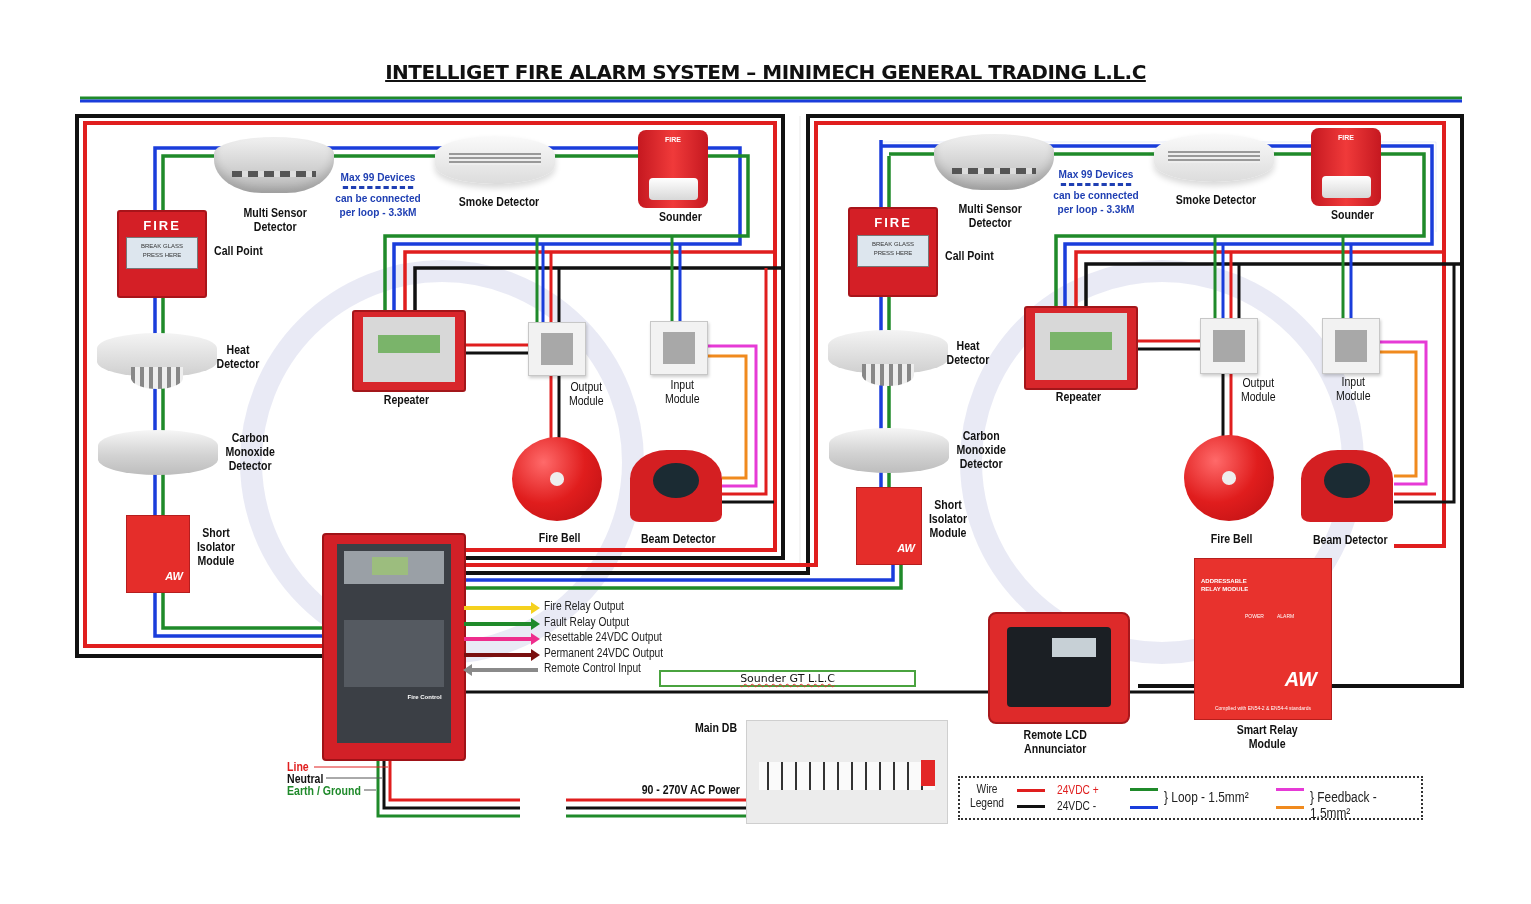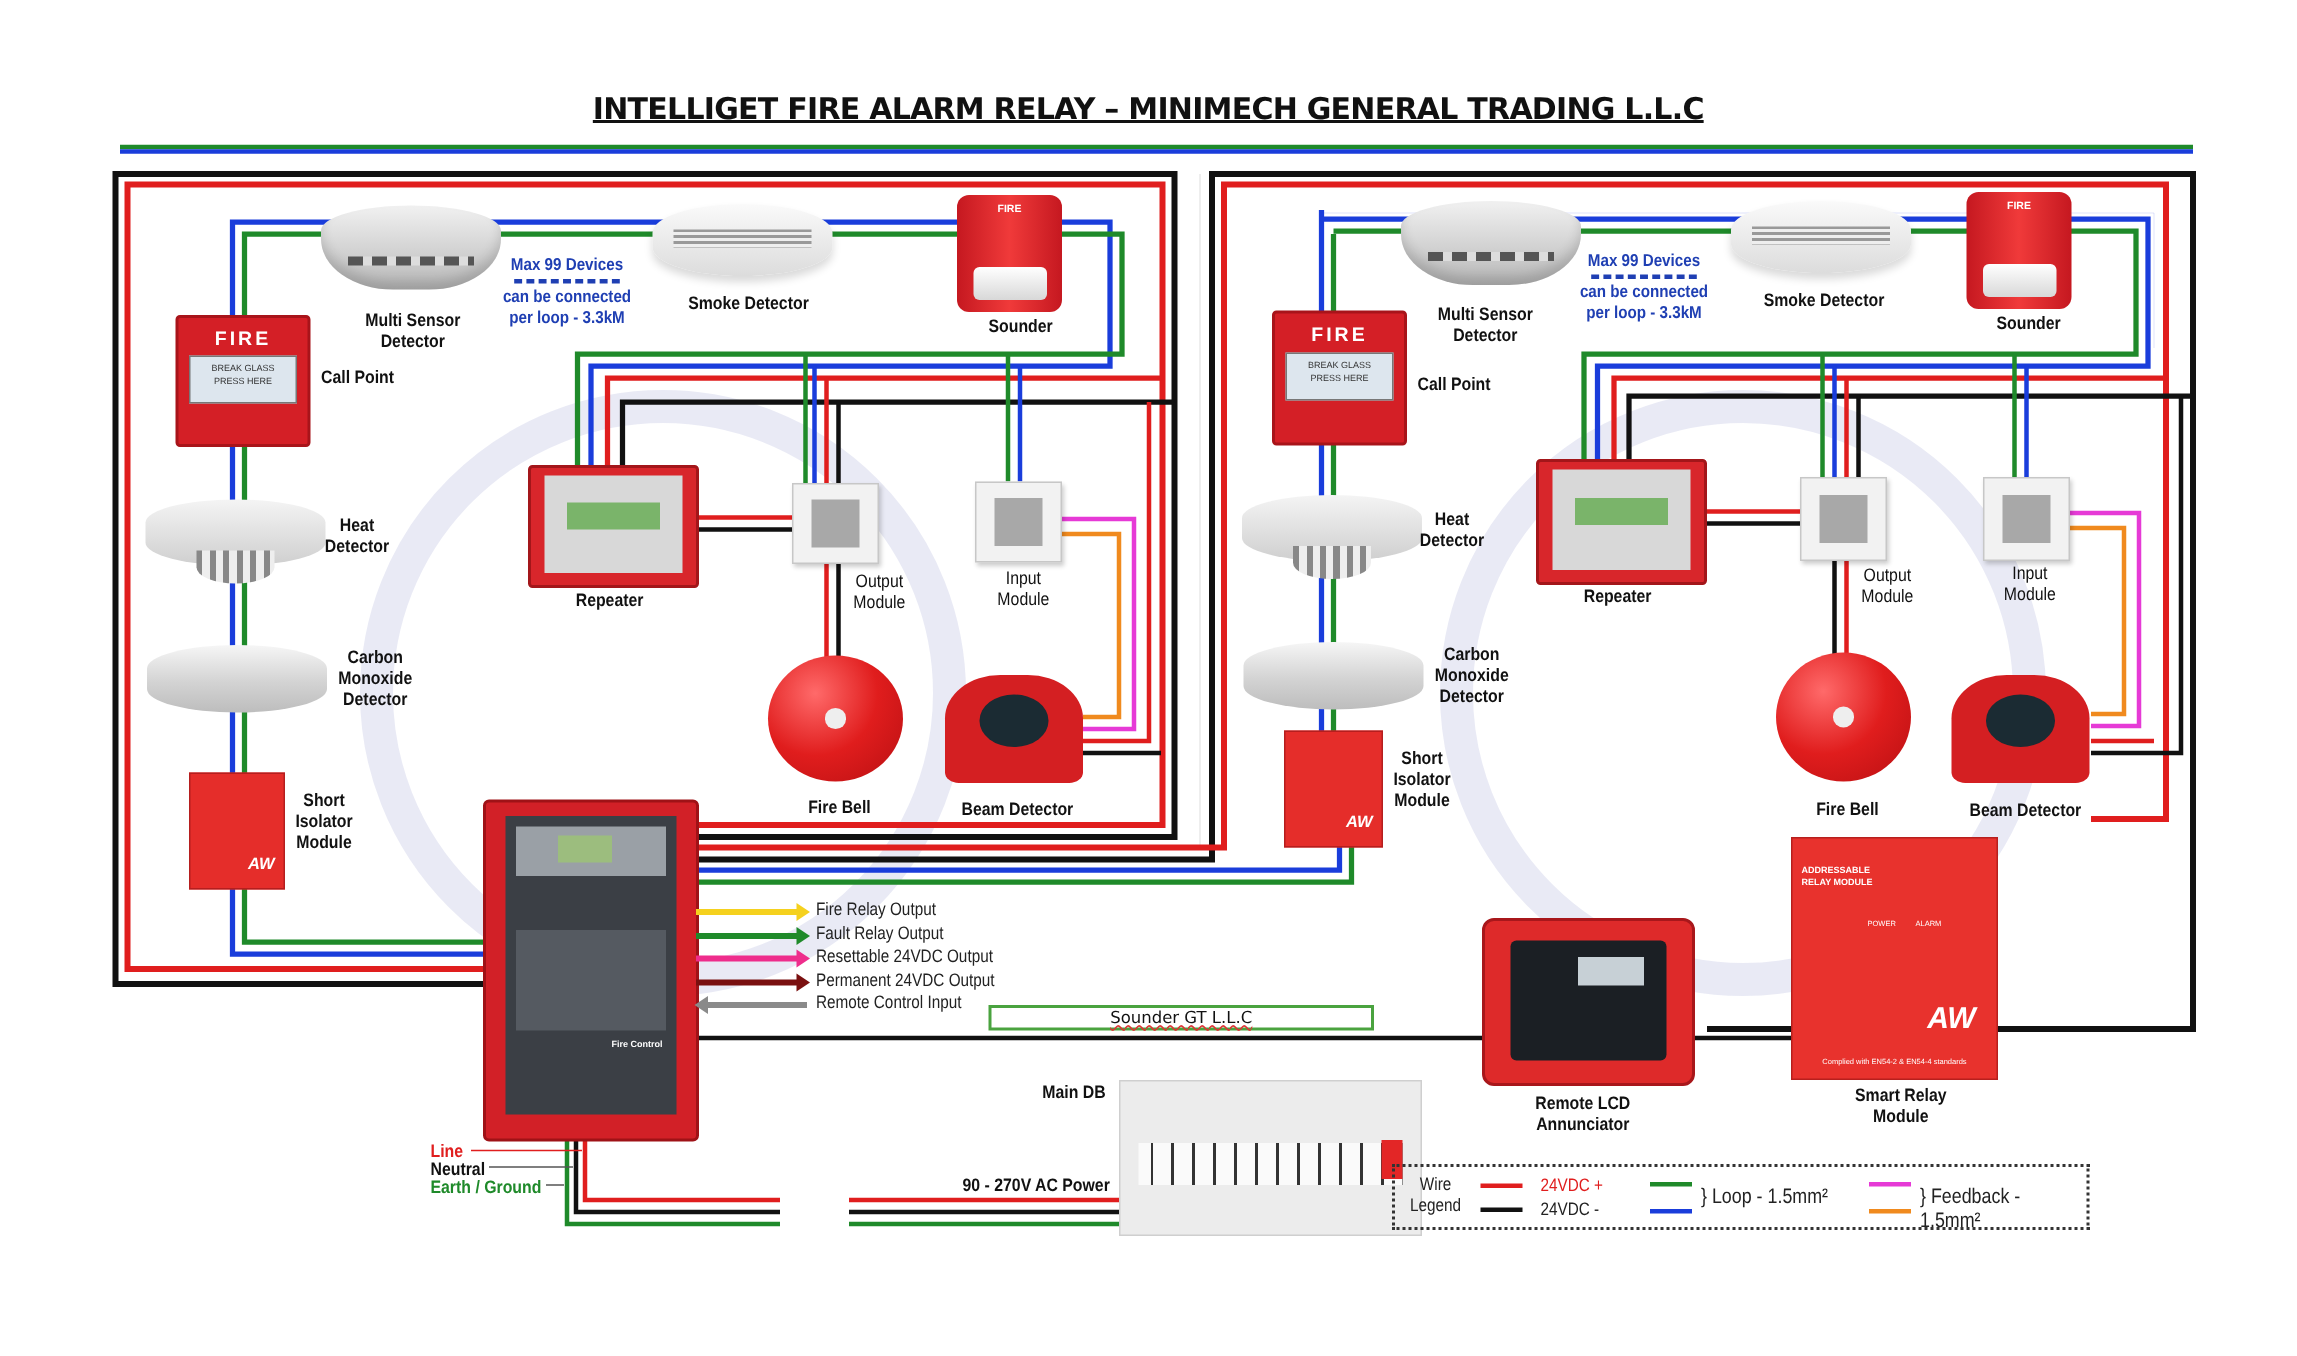--- a/index.html
+++ b/index.html
@@ -49,21 +49,21 @@
   .relay .aw{position:absolute;right:14px;bottom:28px;color:#fff;font-weight:bold;font-style:italic;font-size:20px;}
   .relay .c{position:absolute;left:0;right:0;bottom:8px;text-align:center;color:#fff;font-size:5px;}
   .db{background:#ececec;border:1px solid #cfcfcf;}
   .db .brk{position:absolute;left:6%;right:6%;top:40%;height:28%;background:repeating-linear-gradient(90deg,#fafafa 0 8px,#333 8px 10px,#fafafa 10px 14px);}
   .db .red{position:absolute;right:6%;width:7%;top:38%;height:26%;background:#e32626;}
   .legendarrow{position:absolute;height:4px;}
   .legendarrow::after{content:"";position:absolute;right:-8px;top:-4px;border-left:9px solid;border-left-color:inherit;border-top:6px solid transparent;border-bottom:6px solid transparent;}
   .legendtext{position:absolute;font-size:12px;color:#222;transform:scaleX(0.85);transform-origin:left top;}
   .brand{position:absolute;left:659px;top:670px;width:257px;height:17px;border:2px solid #4aa33f;box-sizing:border-box;font-family:"DejaVu Sans",sans-serif;font-size:11px;text-align:center;line-height:13px;color:#111;background:#fff;}
   .brand span{text-decoration:underline wavy #d33;text-decoration-thickness:1px;}
-  .wlegend{position:absolute;left:928px;top:776px;width:465px;height:44px;border:2px dotted #333;box-sizing:border-box;}
+  .wlegend{position:absolute;left:958px;top:776px;width:465px;height:44px;border:2px dotted #333;box-sizing:border-box;}
   .wl{position:absolute;font-size:12px;transform:scaleX(0.85);transform-origin:left top;color:#222;}
   .wline{position:absolute;height:3px;width:28px;}
   .watermark{position:absolute;border:22px solid rgba(70,80,170,0.12);}
 </style>
 </head>
 <body>
 
 <div class="watermark" style="left:240px;top:260px;width:360px;height:360px;border-radius:50%;"></div>
 <div class="watermark" style="left:960px;top:260px;width:360px;height:360px;border-radius:50%;"></div>
 
@@ -122,21 +122,21 @@
     <polyline points="566,800 748,800" fill="none" stroke="#e01e1e" stroke-width="3"></polyline>
     <polyline points="384,757 384,808 520,808" fill="none" stroke="#111111" stroke-width="3"></polyline>
     <polyline points="566,808 748,808" fill="none" stroke="#111111" stroke-width="3"></polyline>
     <polyline points="378,757 378,816 520,816" fill="none" stroke="#1f8a2a" stroke-width="3"></polyline>
     <polyline points="566,816 748,816" fill="none" stroke="#1f8a2a" stroke-width="3"></polyline>
     <polyline points="314,767 388,767" fill="none" stroke="#e01e1e" stroke-width="1"></polyline>
     <polyline points="326,778 382,778" fill="none" stroke="#555" stroke-width="1"></polyline>
     <polyline points="364,790 376,790" fill="none" stroke="#555" stroke-width="1"></polyline>
   </svg>
 
-<div class="title">INTELLIGET FIRE ALARM RELAY – MINIMECH GENERAL TRADING L.L.C</div>
+<div class="title">INTELLIGET FIRE ALARM SYSTEM – MINIMECH GENERAL TRADING L.L.C</div>
 
 <div class="dev detector" style="left:214px;top:137px;width:120px;height:56px;">
     <div class="vent"></div>
   </div>
 <div class="lbl" style="left:240px;top:206px;width:80px;white-space:pre;">Multi Sensor
 Detector</div>
 
 <div class="maxnote" style="left:334px;top:170px;width:100px;">
   <span>Max 99 Devices</span>
   <span class="dash"></span>

